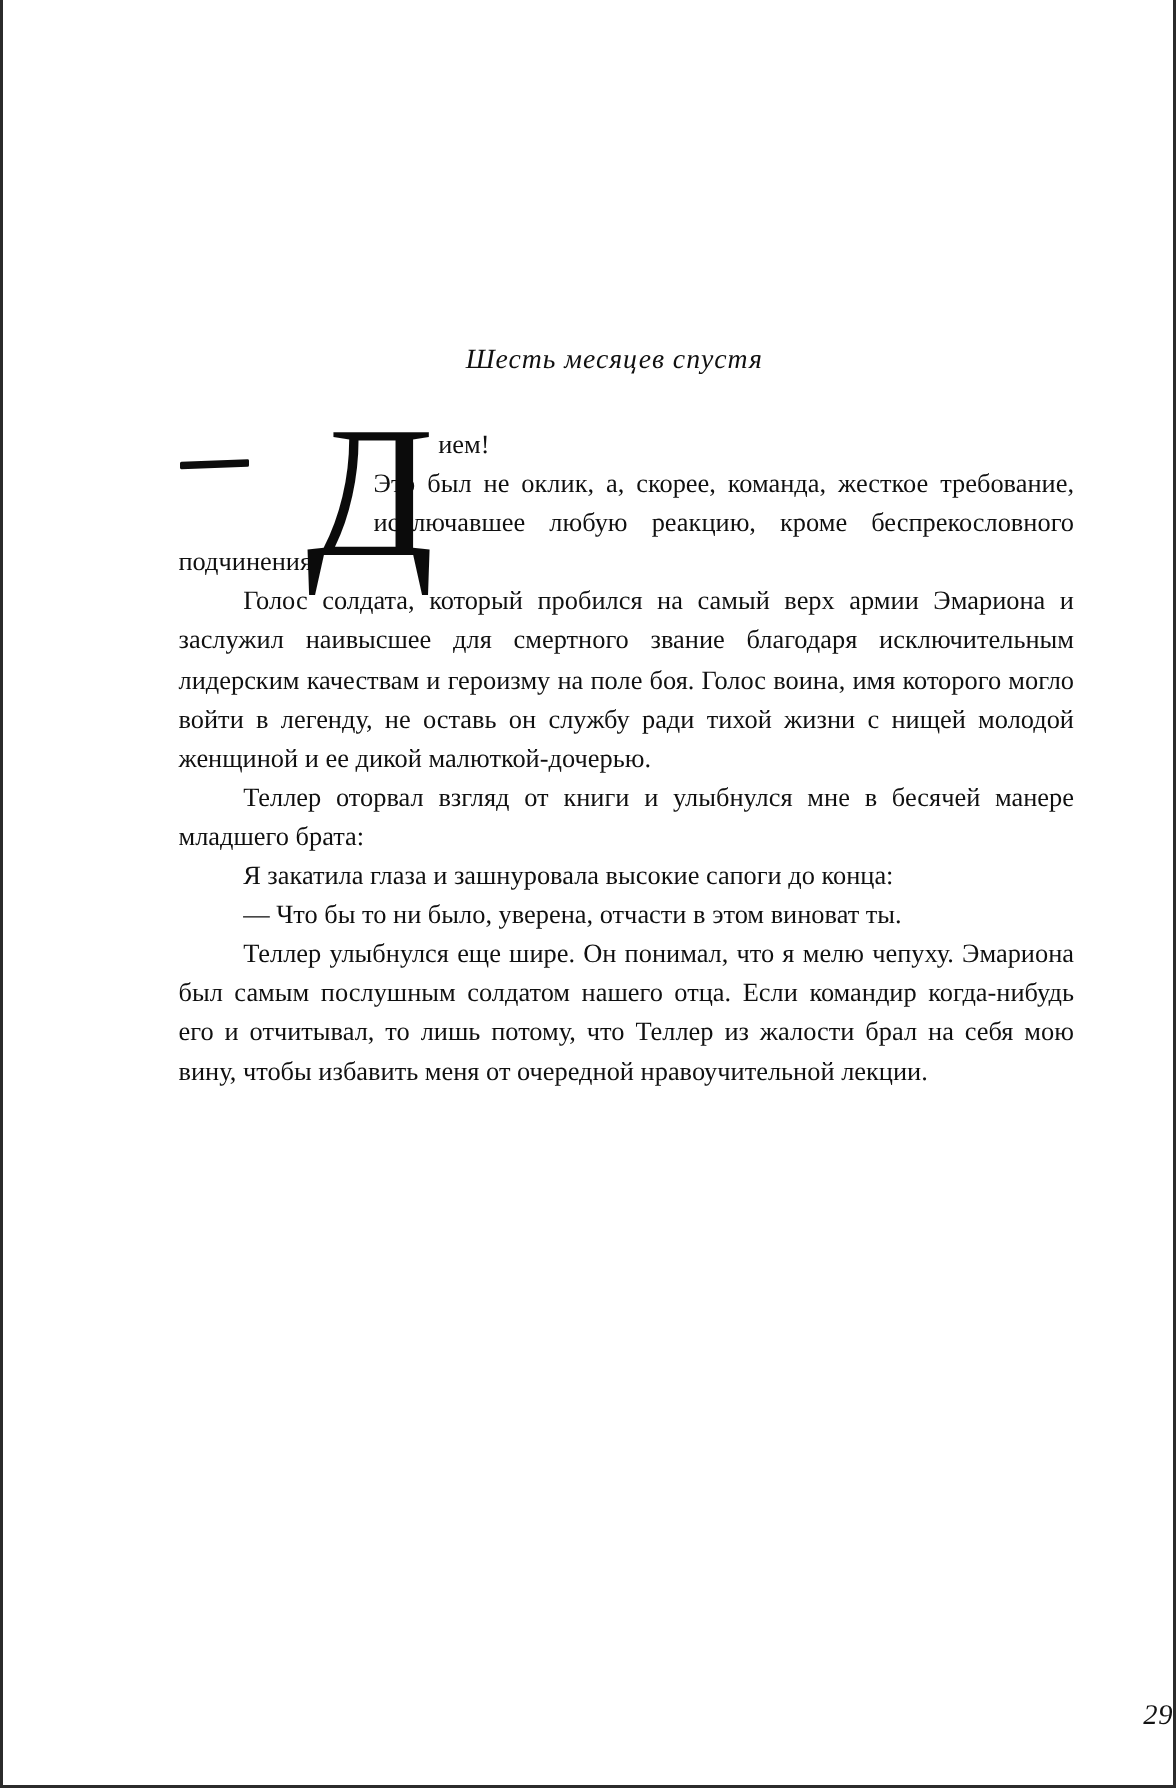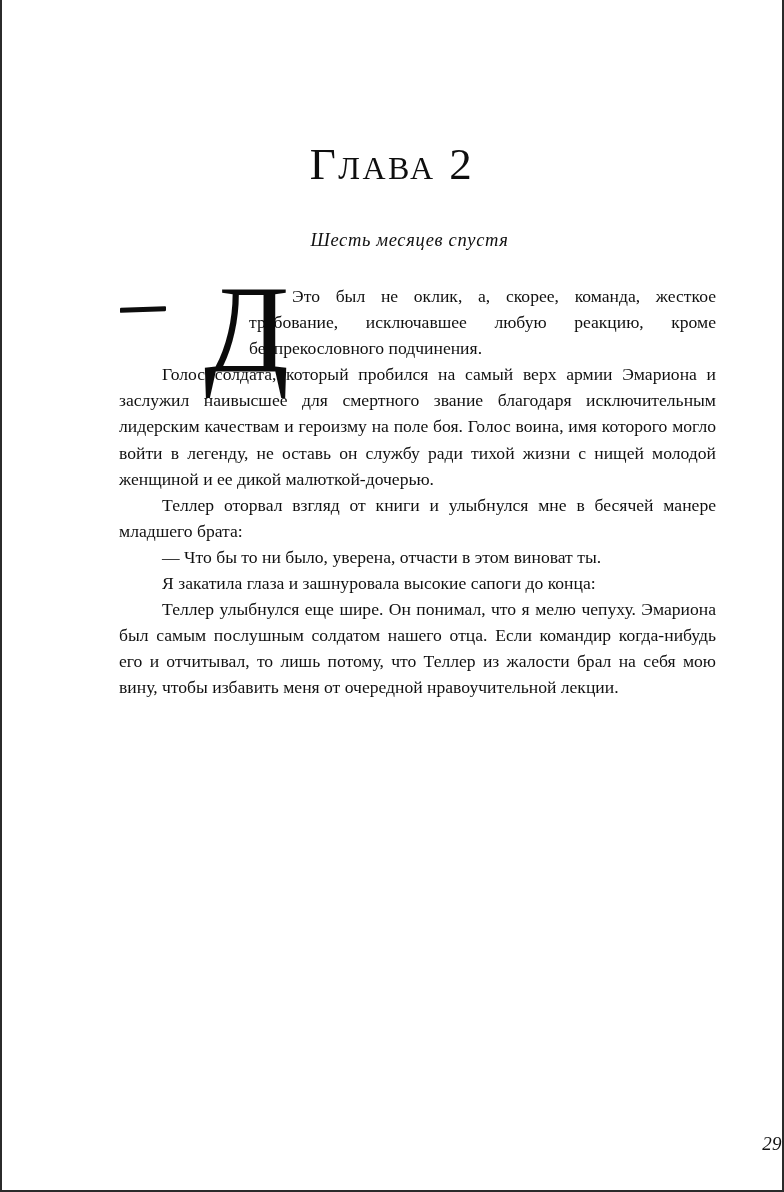--- a/index.html
+++ b/index.html
@@ -129,37 +129,37 @@
     letter-spacing: 0.02em;
     color: #131313;
     font-family: "Liberation Serif", "DejaVu Serif", serif;
   }
 </style>
 </head>
 <body>
 
 <div class="page">
 
-  <h1 class="chapter-title">Глава 2</h1>
 
   <div class="chapter-subtitle">Шесть месяцев спустя</div>
 
   <div class="textblock">
 
     <p class="first-para">
       <span class="dropcap-figure">
         <span class="dropcap-dash"></span>
         <span class="dropcap-letter">Д</span>
       </span>
+      <span class="lead-line">ием!</span>
       <span>Это был не оклик, а, скорее, команда, жесткое требование, исключавшее любую реакцию, кроме беспрекословного подчинения.</span>
     </p>
 
     <p>Голос солдата, который пробился на самый верх армии Эмариона и заслужил наивысшее для смертного звание благодаря исключительным лидерским качествам и героизму на поле боя. Голос воина, имя которого могло войти в легенду, не оставь он службу ради тихой жизни с нищей молодой женщиной и ее дикой малюткой-дочерью.</p>
     <p>Теллер оторвал взгляд от книги и улыбнулся мне в бесячей манере младшего брата:</p>
+    <p>Я закатила глаза и зашнуровала высокие сапоги до конца:</p>
     <p>— Что бы то ни было, уверена, отчасти в этом виноват ты.</p>
-    <p>Я закатила глаза и зашнуровала высокие сапоги до конца:</p>
     <p>Теллер улыбнулся еще шире. Он понимал, что я мелю чепуху. Эмариона был самым послушным солдатом нашего отца. Если командир когда-нибудь его и отчитывал, то лишь потому, что Теллер из жалости брал на себя мою вину, чтобы избавить меня от очередной нравоучительной лекции.</p>
 
   </div>
 
   <div class="folio">29</div>
 
 </div>
 
 </body></html>

